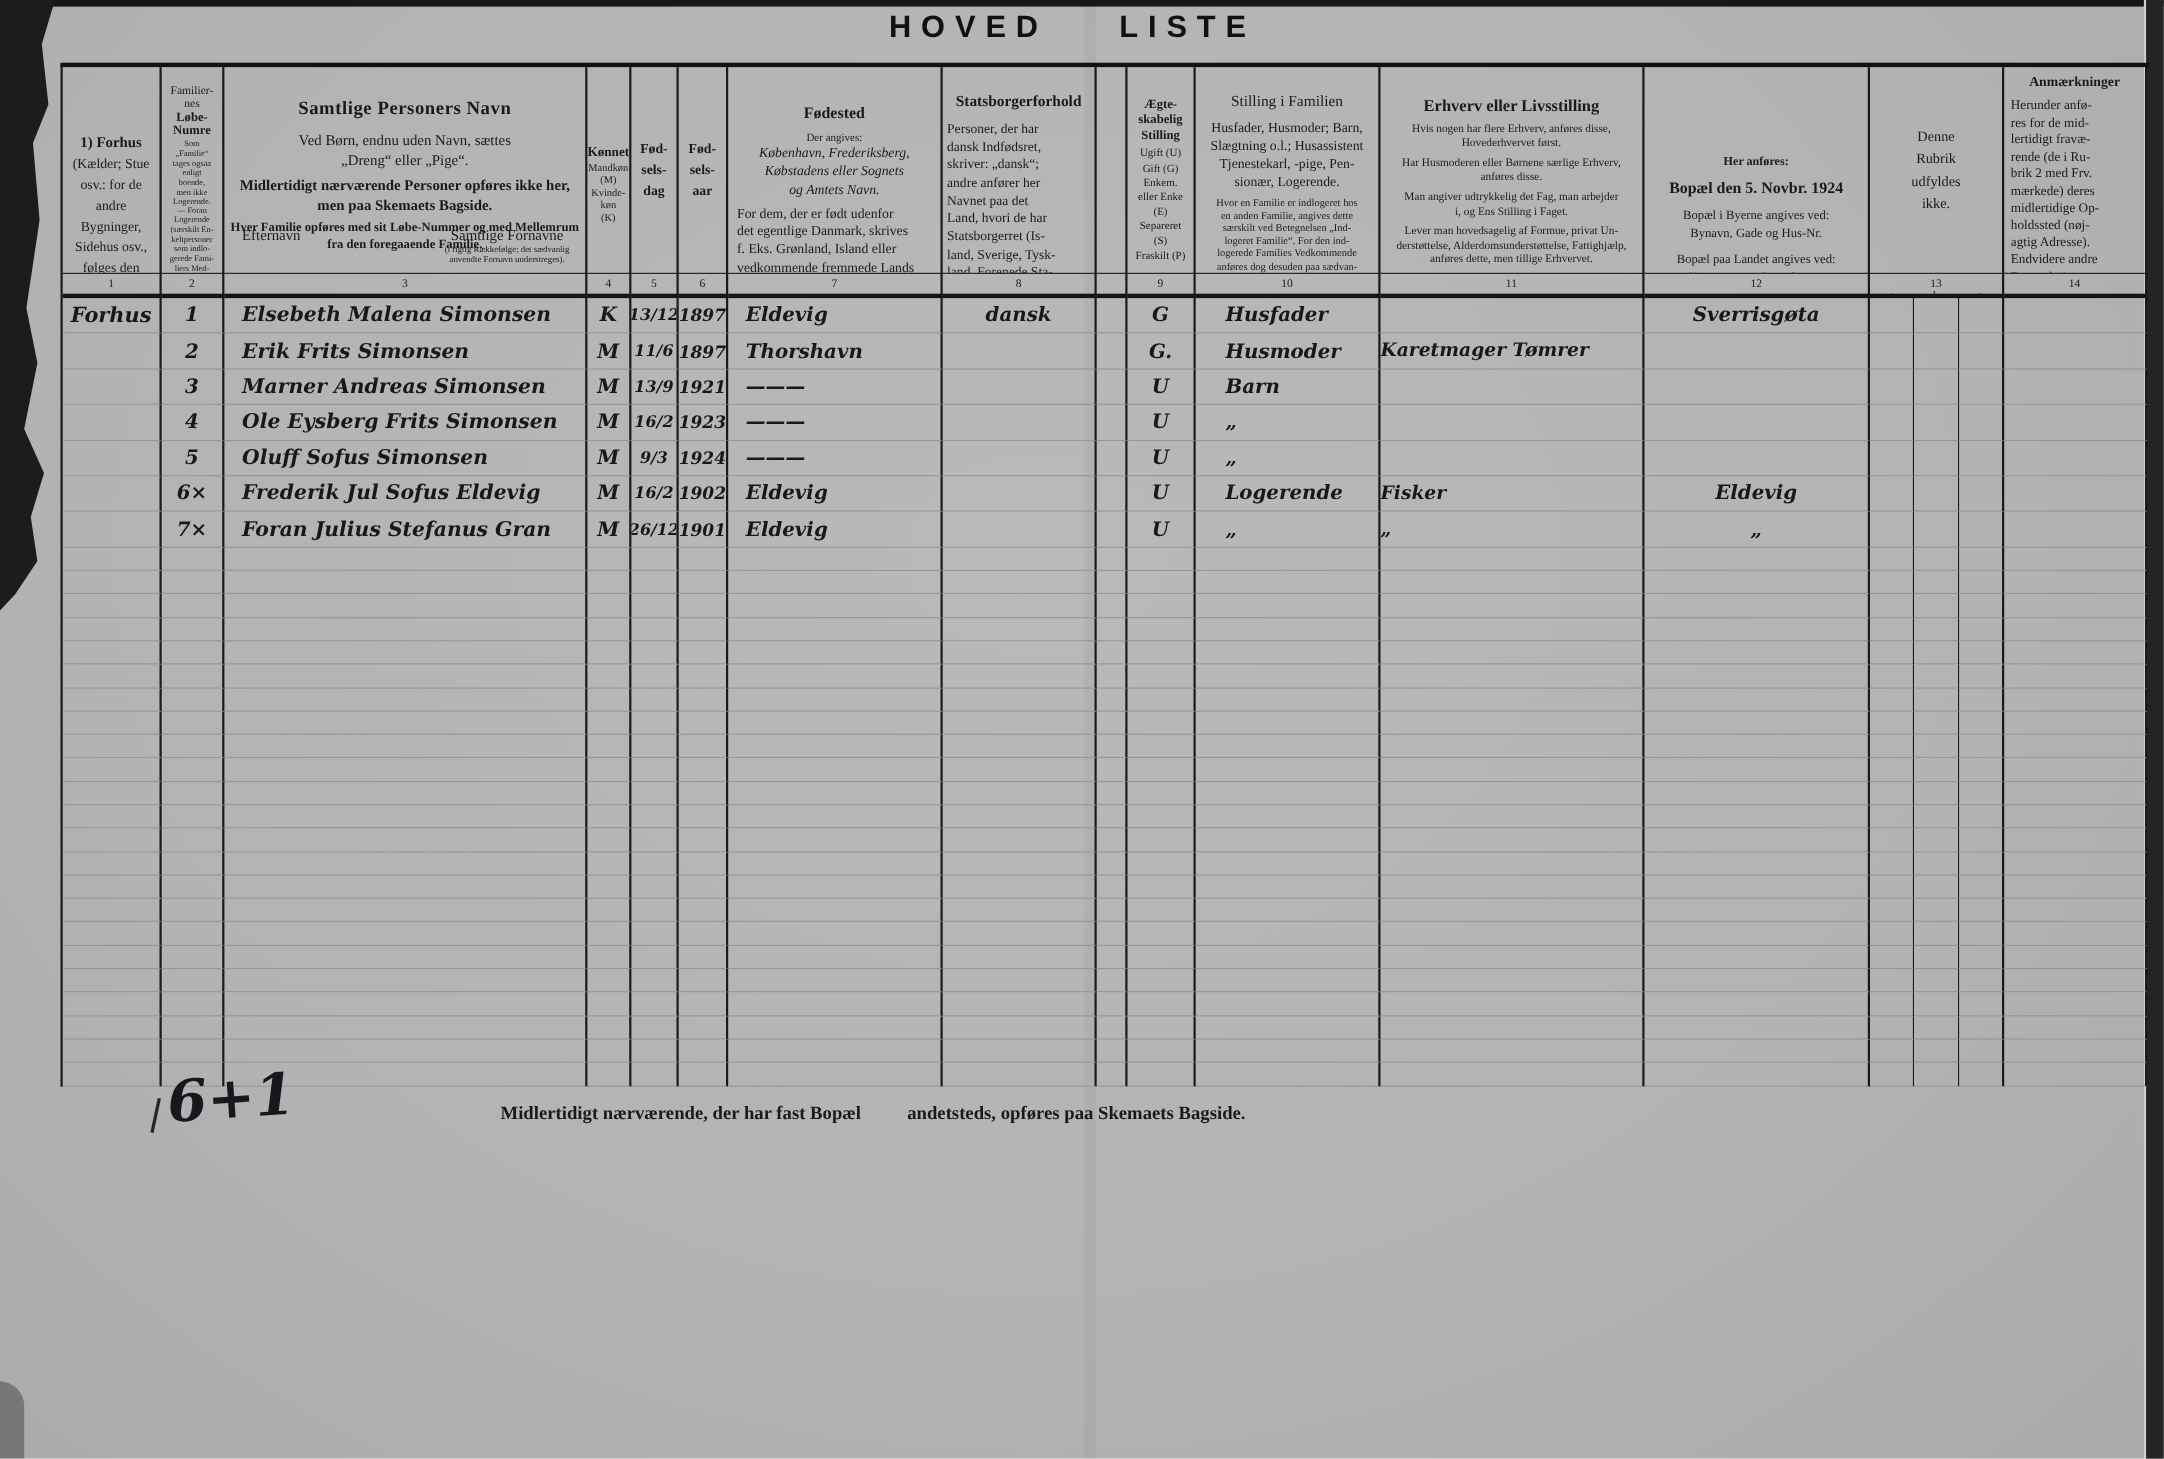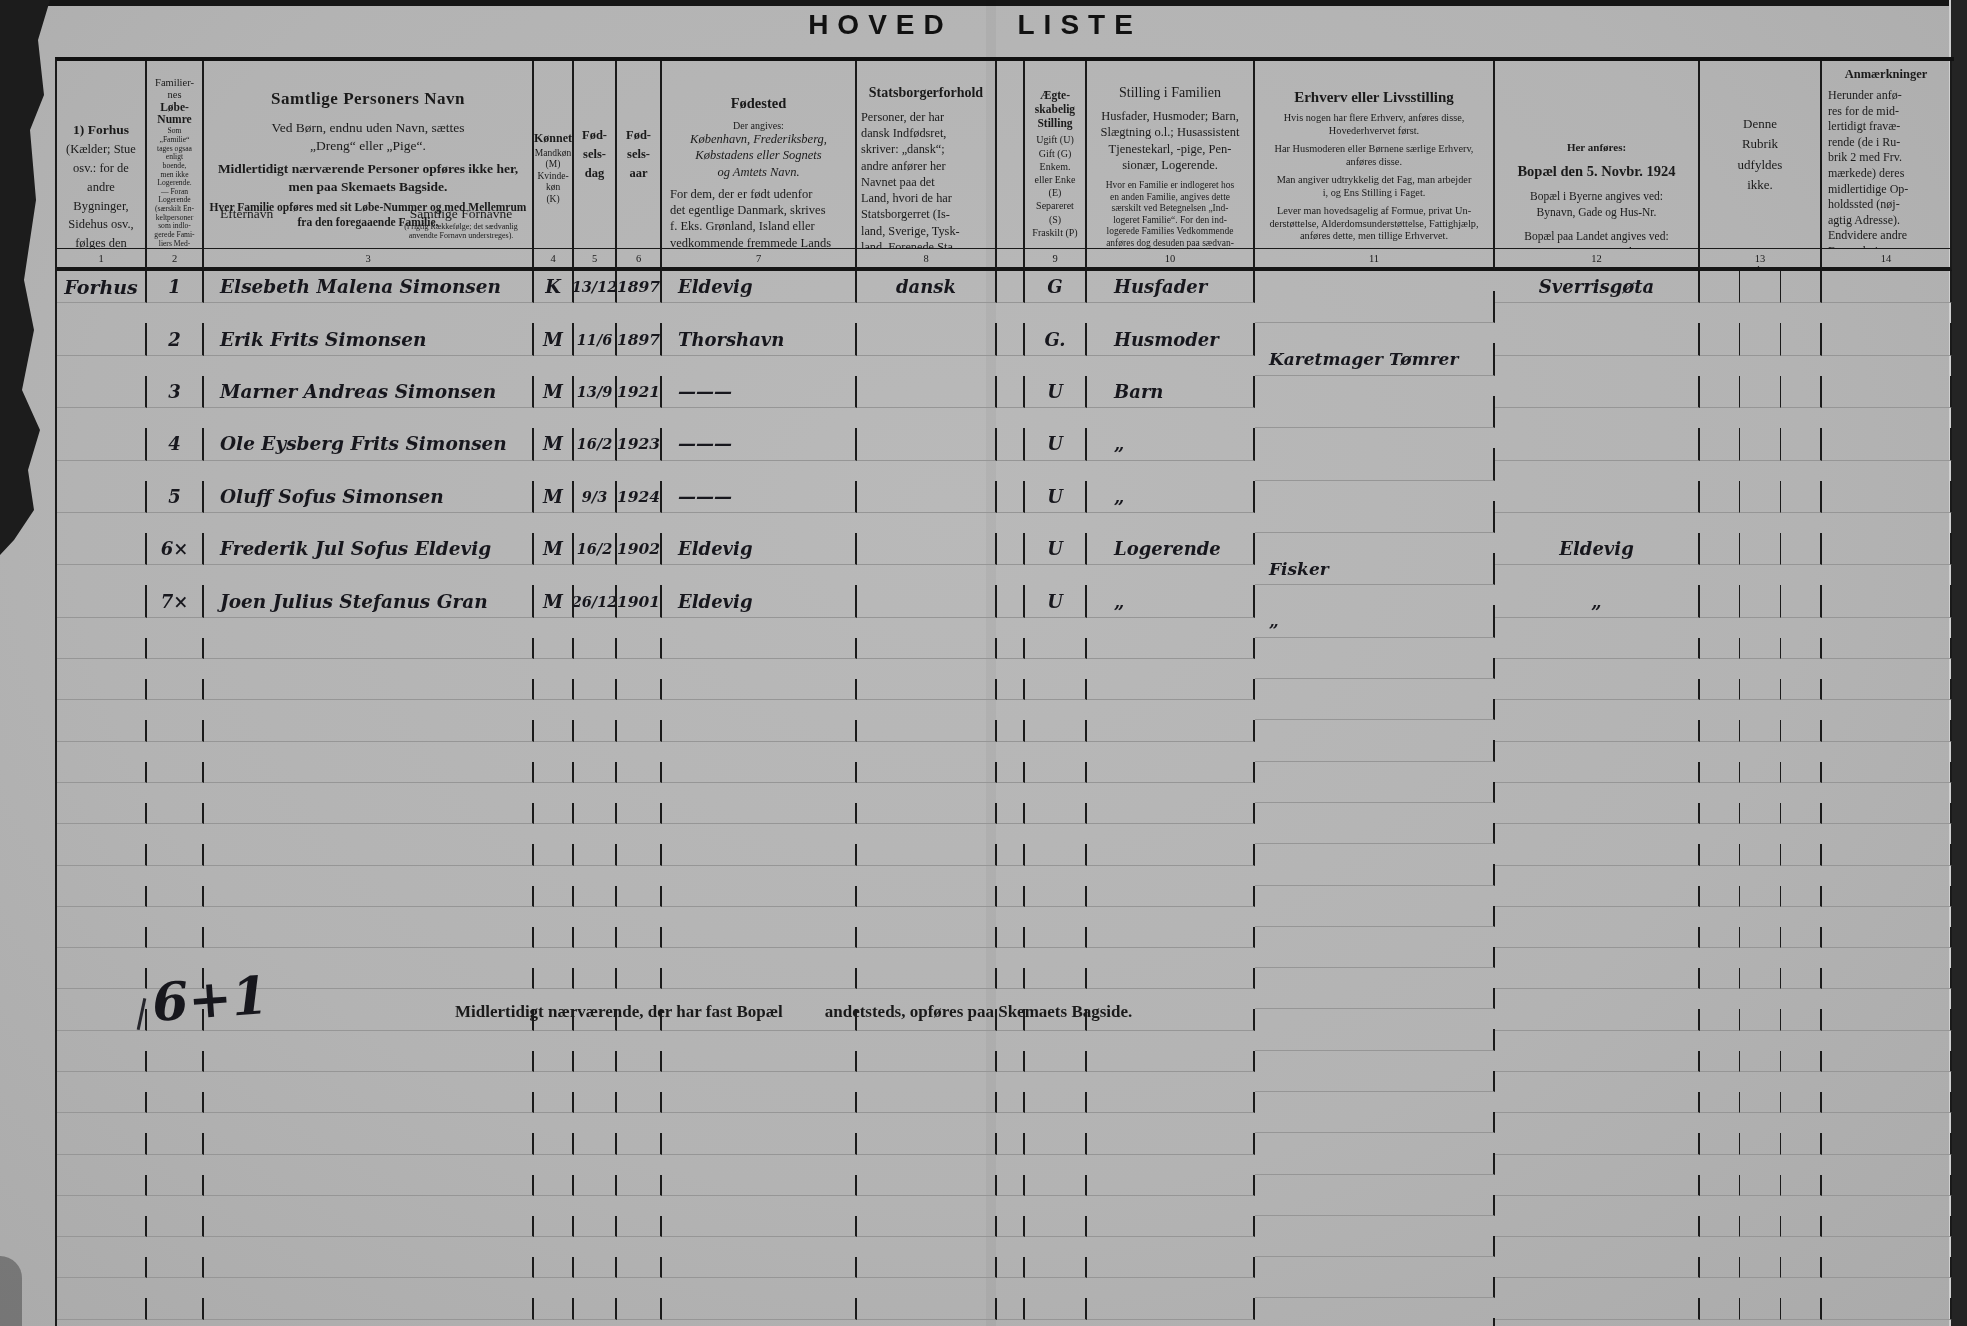--- a/index.html
+++ b/index.html
@@ -115,21 +115,21 @@
     font-size:18px;
     display:flex; align-items:center; justify-content:center;
     white-space:nowrap;
   }
   .a-house { font-size:19px; }
   .a-name  { justify-content:flex-start; padding-left:16px; font-size:18.5px; }
   .a-day   { font-size:14.5px; }
   .a-year  { font-size:15.5px; }
   .a-birth { justify-content:flex-start; padding-left:16px; }
   .a-pos   { justify-content:flex-start; padding-left:27px; }
-  .a-occ   { justify-content:flex-start; padding-left:14px; font-size:17px;margin-top:20px; }
+  .a-occ   { justify-content:flex-start; padding-left:0; font-size:17px; }
 
   
   .footer {
     position:absolute; top:1002px; left:455px;
     font-weight:bold; font-size:17px;
     display:flex; gap:42px;
     font-family:"Liberation Serif", serif;
   }
   .tally {
     position:absolute; left:152px; top:968px;
@@ -463,21 +463,21 @@
     <div class="td a-res hw">Eldevig</div>
     <div class="td a-sub"></div>
     <div class="td a-sub2"></div>
     <div class="td a-subl"></div>
     <div class="td a-anm"></div>
   </div>
 
   <div class="tr filled">
     <div class="td a-house hw"></div>
     <div class="td a-no hw">7×</div>
-    <div class="td a-name hw">Joen Julius Stefanus Gran</div>
+    <div class="td a-name hw">Foran Julius Stefanus Gran</div>
     <div class="td a-sex hw">M</div>
     <div class="td a-day hw">26/12</div>
     <div class="td a-year hw">1901</div>
     <div class="td a-birth hw">Eldevig</div>
     <div class="td a-cit hw"></div>
     <div class="td a-gapcol"></div>
     <div class="td a-mar hw">U</div>
     <div class="td a-pos hw">„</div>
     <div class="td a-occ hw">„</div>
     <div class="td a-res hw">„</div>

